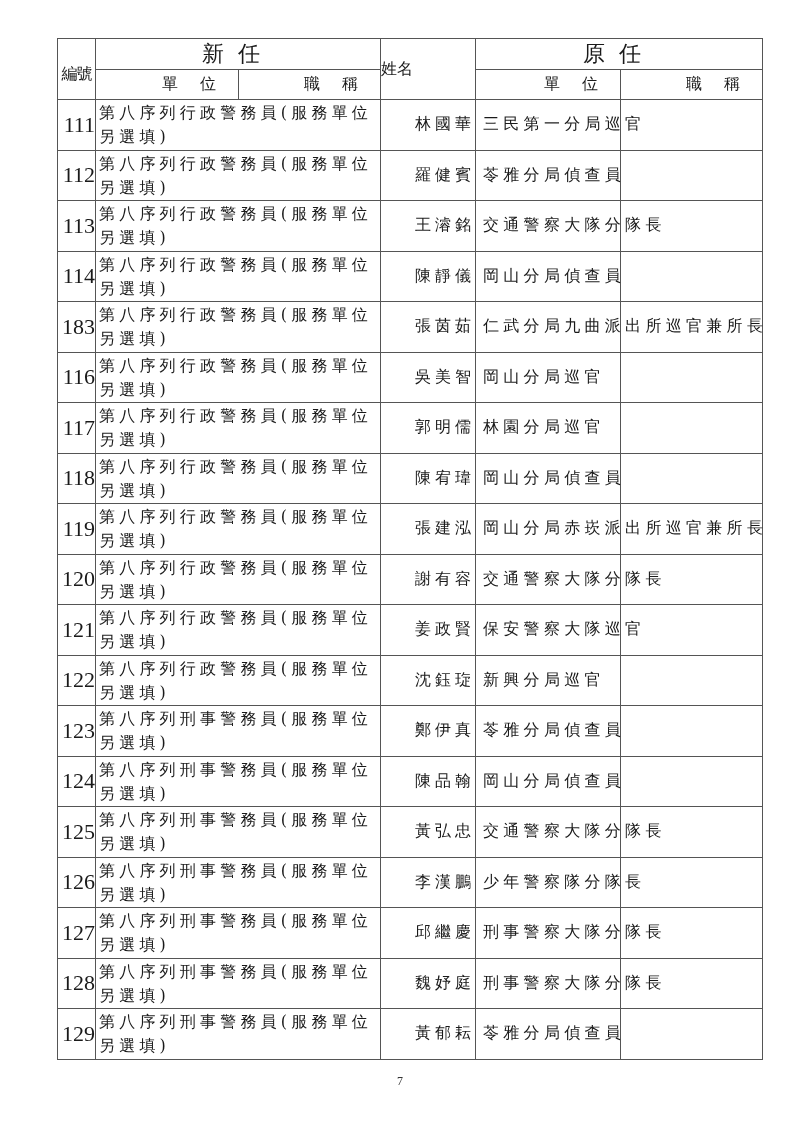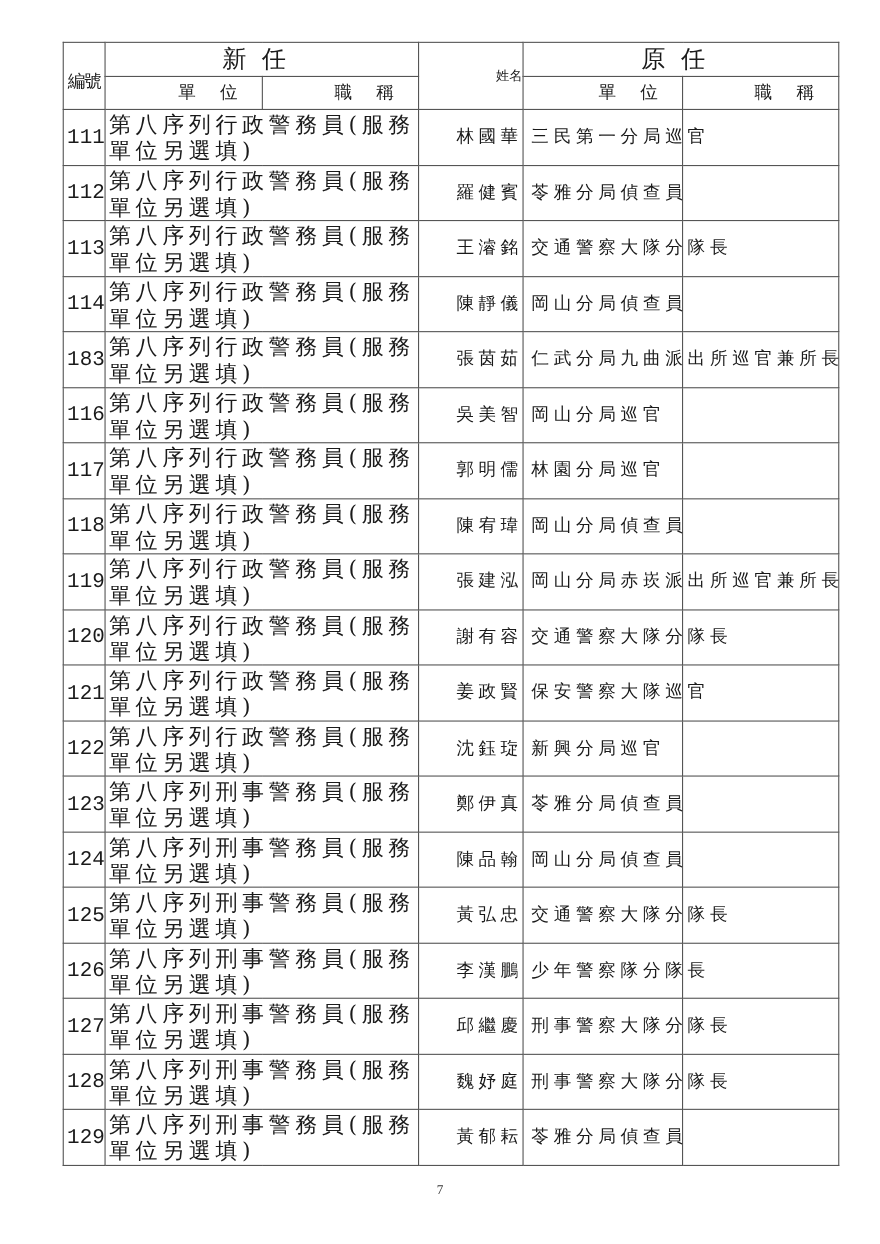--- a/index.html
+++ b/index.html
@@ -4,24 +4,24 @@
 <style>
   html, body { margin:0; padding:0; background:#ffffff; }
   body { width:800px; height:1131px; position:relative; overflow:hidden;
          font-family:"DejaVu Serif","Liberation Serif",serif; color:#1a1a1a; }
   table.roster { position:absolute; left:57px; top:38px; width:705px;
          border-collapse:collapse; table-layout:fixed; }
   table.roster td, table.roster th { border:1.3px solid #555; padding:0; font-weight:normal; }
   .h1 { height:29px; font-size:22px; font-weight:bold; text-align:center; letter-spacing:14px; }
   .h2 { height:29px; font-size:16px; text-align:right; letter-spacing:22px; }
   .hnum { font-size:16px; text-align:center; vertical-align:bottom; padding-bottom:14px !important; letter-spacing:-1px; }
-  .hname { font-size:12px; text-align:right; }
+  .hname { font-size:16px; text-align:left; }
   tr.data td { height:48.5px; }
-  td.num { font-family:Liberation Mono, monospace; font-size:19px; text-align:right; padding-left:3px !important; }
-  td.newunit { font-size:20px; line-height:24px; letter-spacing:4.2px; padding-left:3px !important; vertical-align:top; padding-top:1px !important; }
+  td.num { font-family:Liberation Serif, serif; font-size:22px; text-align:right; padding-left:3px !important; }
+  td.newunit { font-size:16px; line-height:24px; letter-spacing:4.2px; padding-left:3px !important; vertical-align:top; padding-top:1px !important; }
   td.name { font-size:16px; text-align:right; letter-spacing:4px; }
   td.origunit { font-size:16px; letter-spacing:4.3px; padding-left:7px !important; white-space:nowrap; overflow:visible; }
   .pagenum { position:absolute; left:0; width:800px; top:1074px; text-align:center;
              font-family:"Liberation Serif",serif; font-size:12px; color:#333; }
 </style>
 </head>
 <body>
 
 <table class="roster">
   <colgroup>

